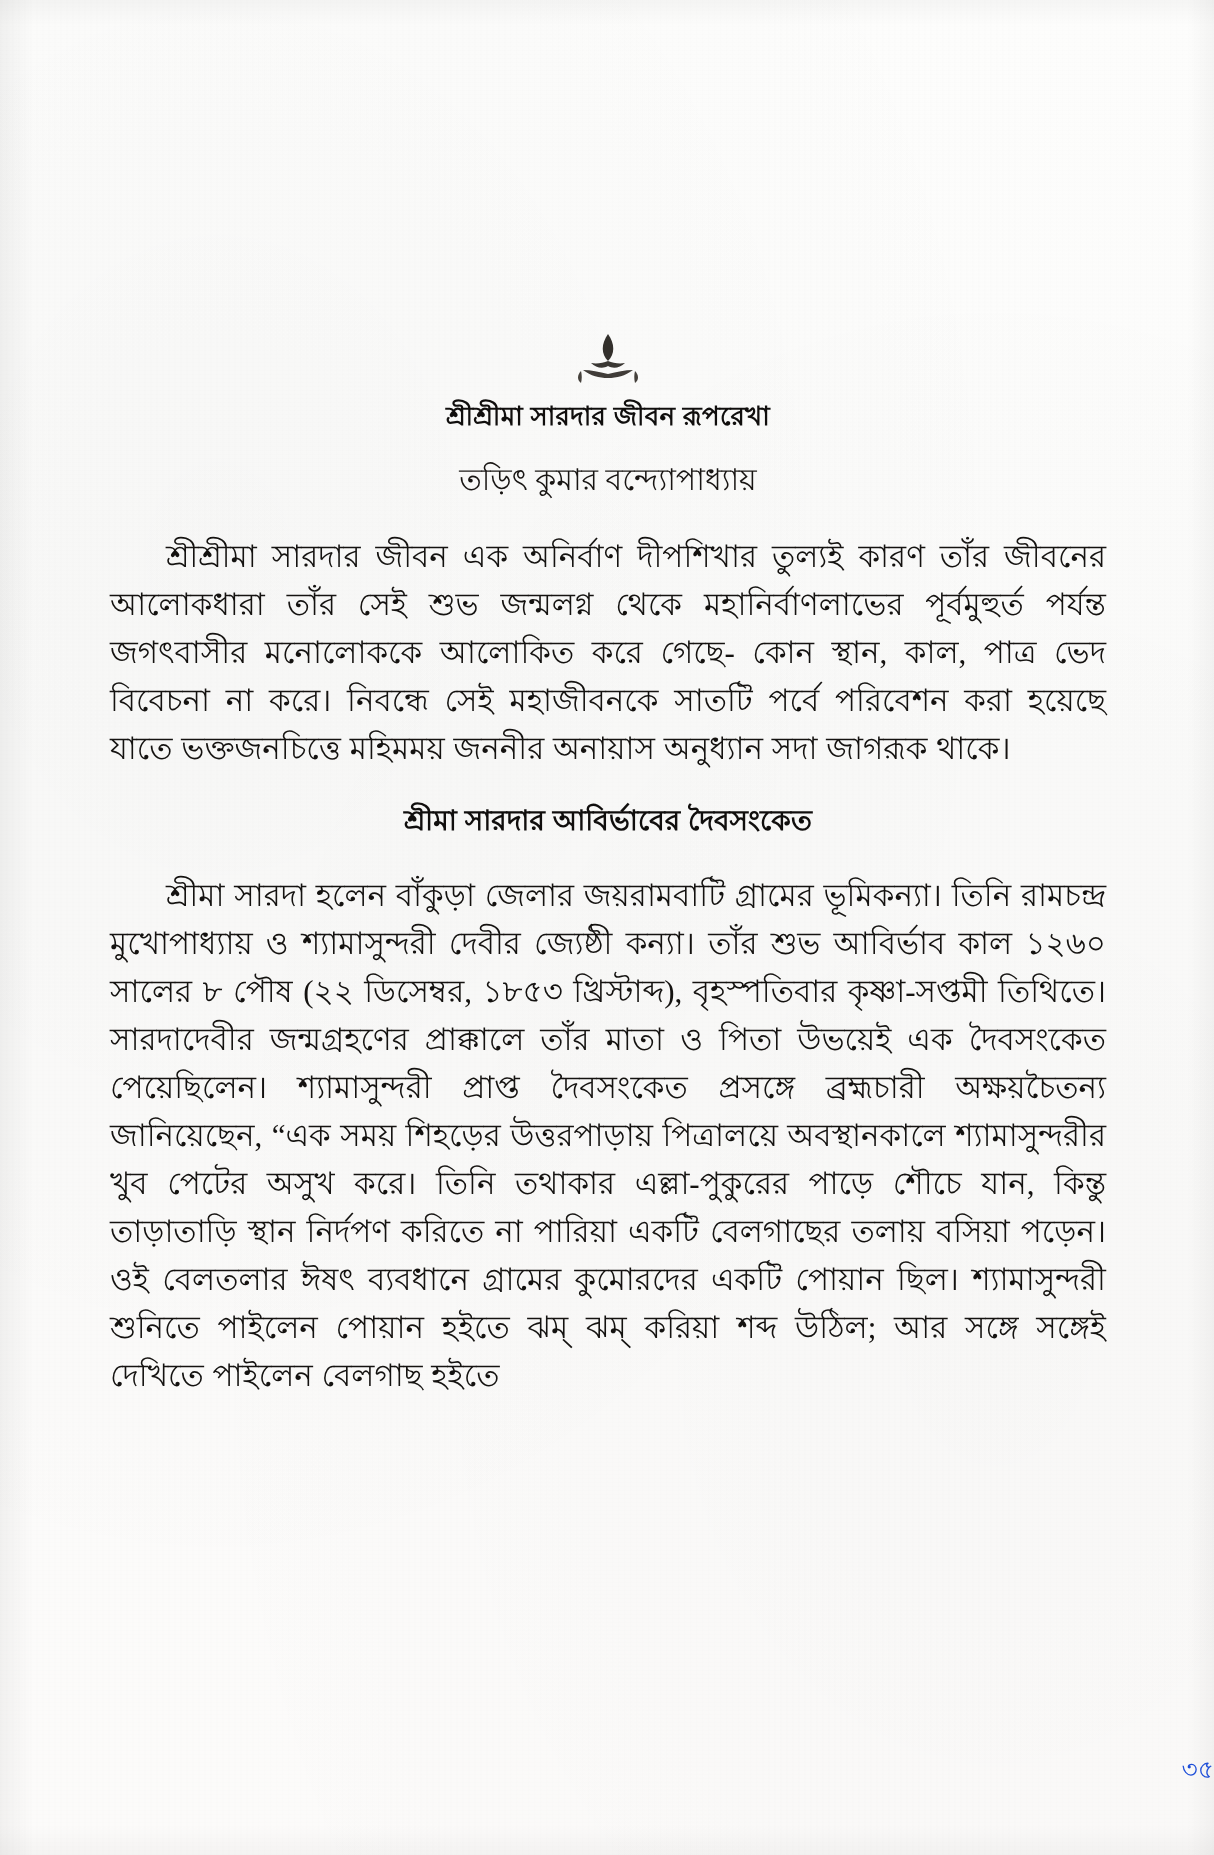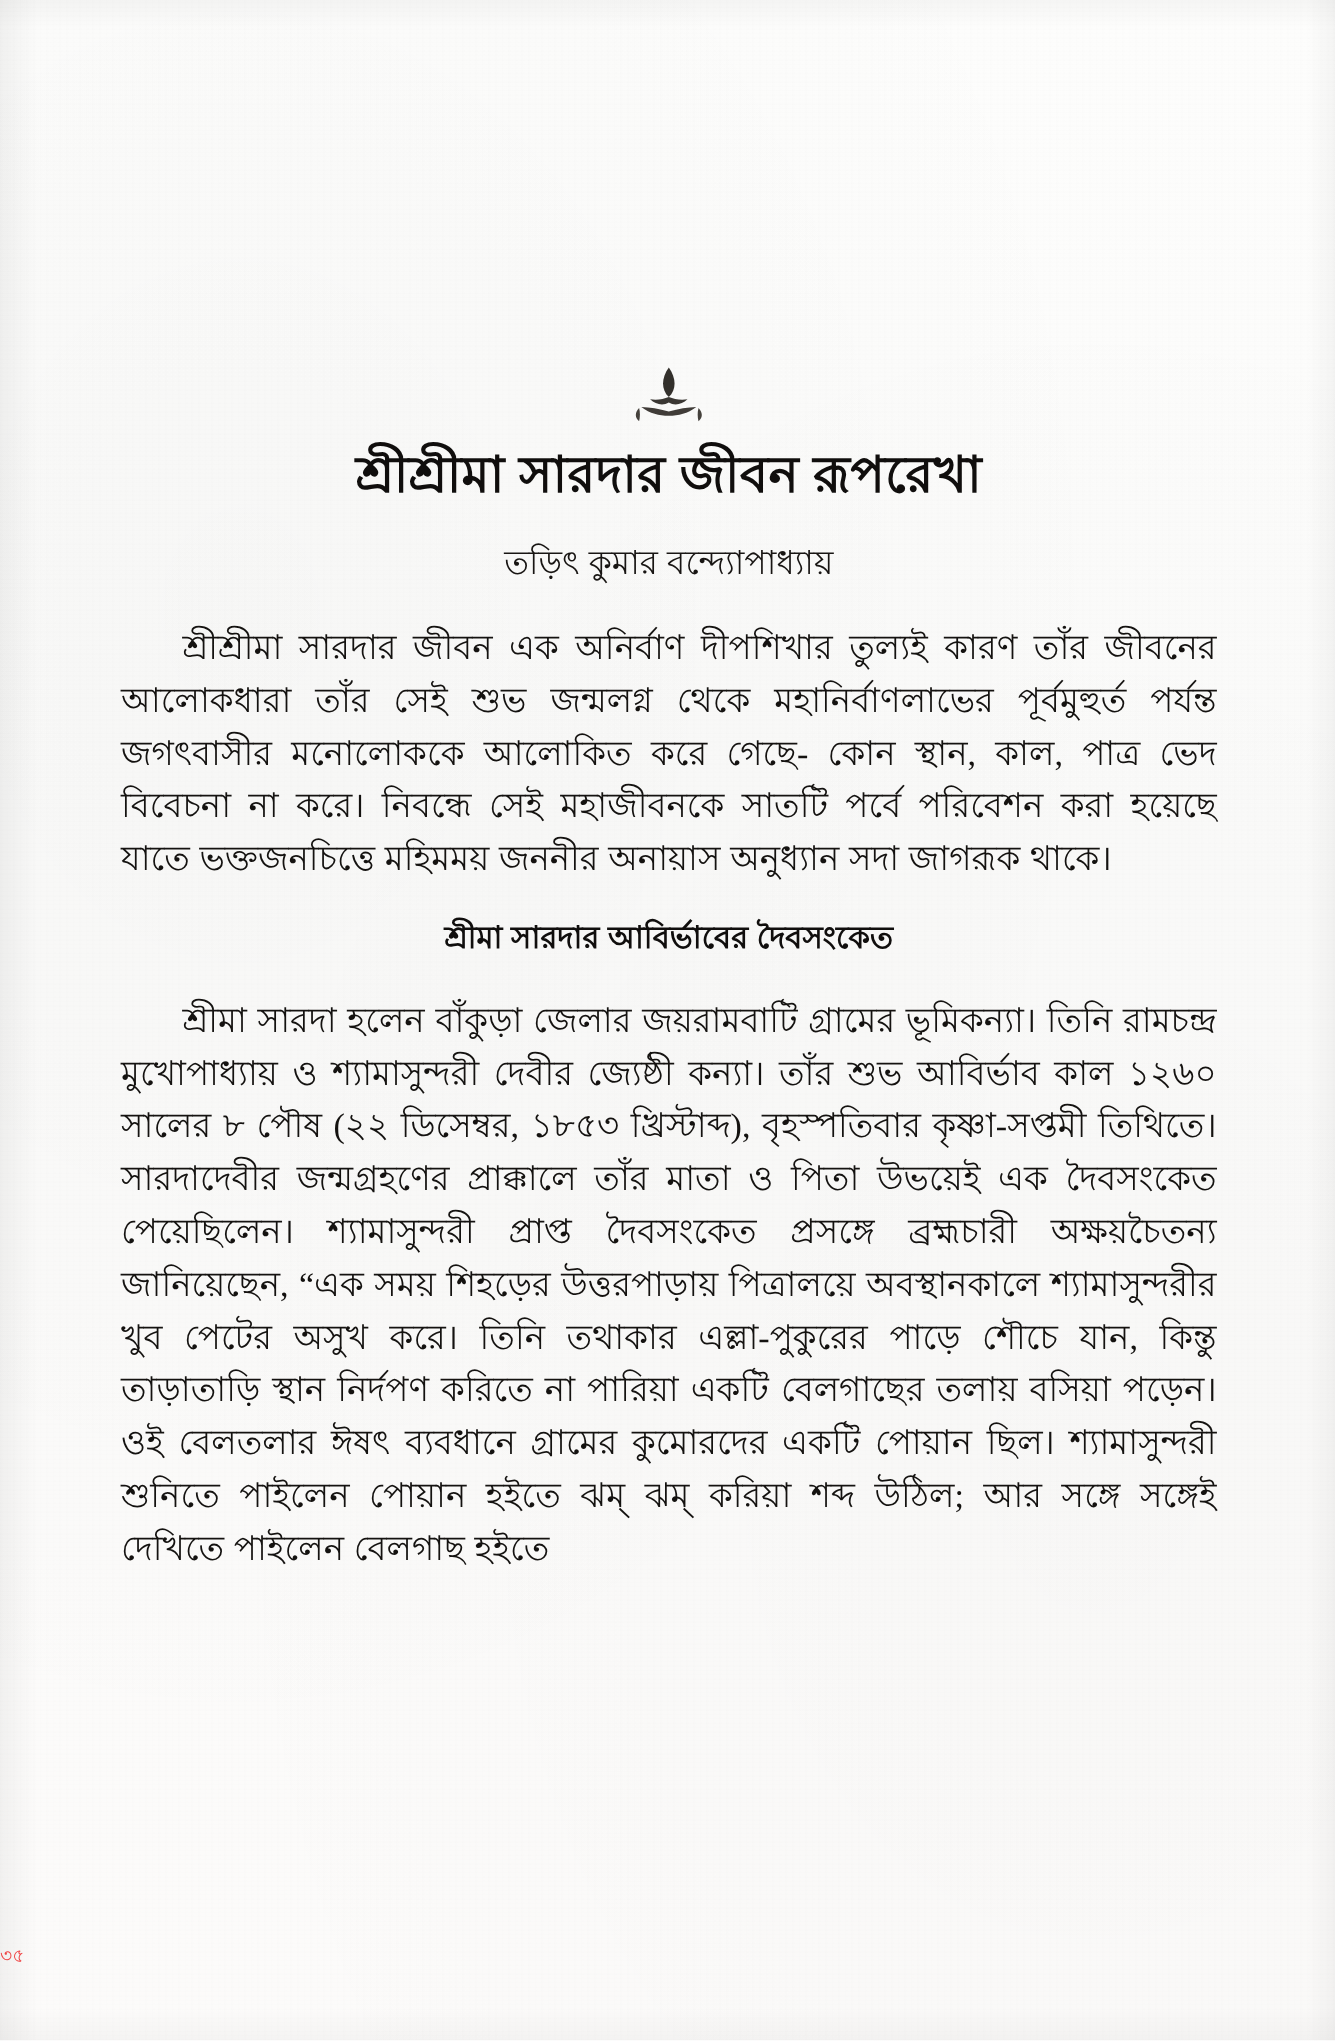--- a/index.html
+++ b/index.html
@@ -75,28 +75,28 @@
     line-height: 1;
     color: #2b2724;
   }
   .ornament svg { display: inline-block; }
 
   .title {
     margin-top: 6px;
     text-align: center;
     font-family: "Liberation Sans", "DejaVu Sans", sans-serif;
     font-weight: bold;
-    font-size: 46px;
+    font-size: 26px;
     letter-spacing: 0.3px;
     color: #100e0d;
   }
   .byline {
     margin-top: 16px;
     text-align: center;
-    font-family: Liberation Sans, sans-serif;
+    font-family: Liberation Serif, serif;
     font-weight: normal;
     font-size: 30px;
     color: #181513;
   }
 
   p.body {
     margin: 26px 0 0 0;
     font-family: "Liberation Serif", "DejaVu Serif", serif;
     font-size: 31px;
     line-height: 48px;
@@ -113,24 +113,24 @@
     font-family: "Liberation Sans", "DejaVu Sans", sans-serif;
     font-weight: bold;
     font-size: 28px;
     color: #100e0d;
   }
 
   .folio {
     position: absolute;
     left: 0; right: 0;
     bottom: 62px;
-    text-align: left;
+    text-align: right;
     font-family: "Liberation Serif", "DejaVu Serif", serif;
-    font-size: 17px;
-    color: #ef4444;
+    font-size: 25px;
+    color: #1d4ed8;
   }
 </style>
 </head>
 <body>
 
 <div class="page"></div>
 <div class="grain"></div>
 <div class="edge-top"></div>
 <div class="edge-left"></div>
 <div class="edge-right"></div>

